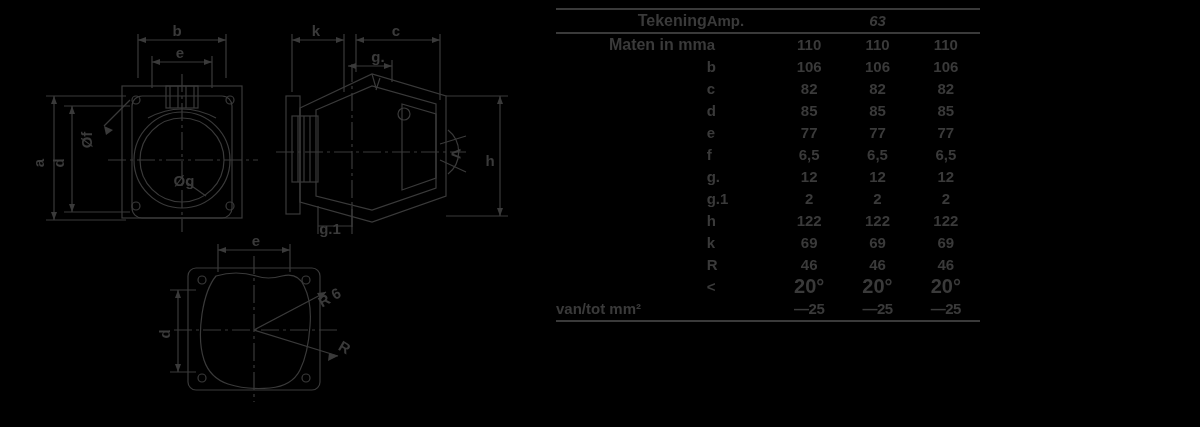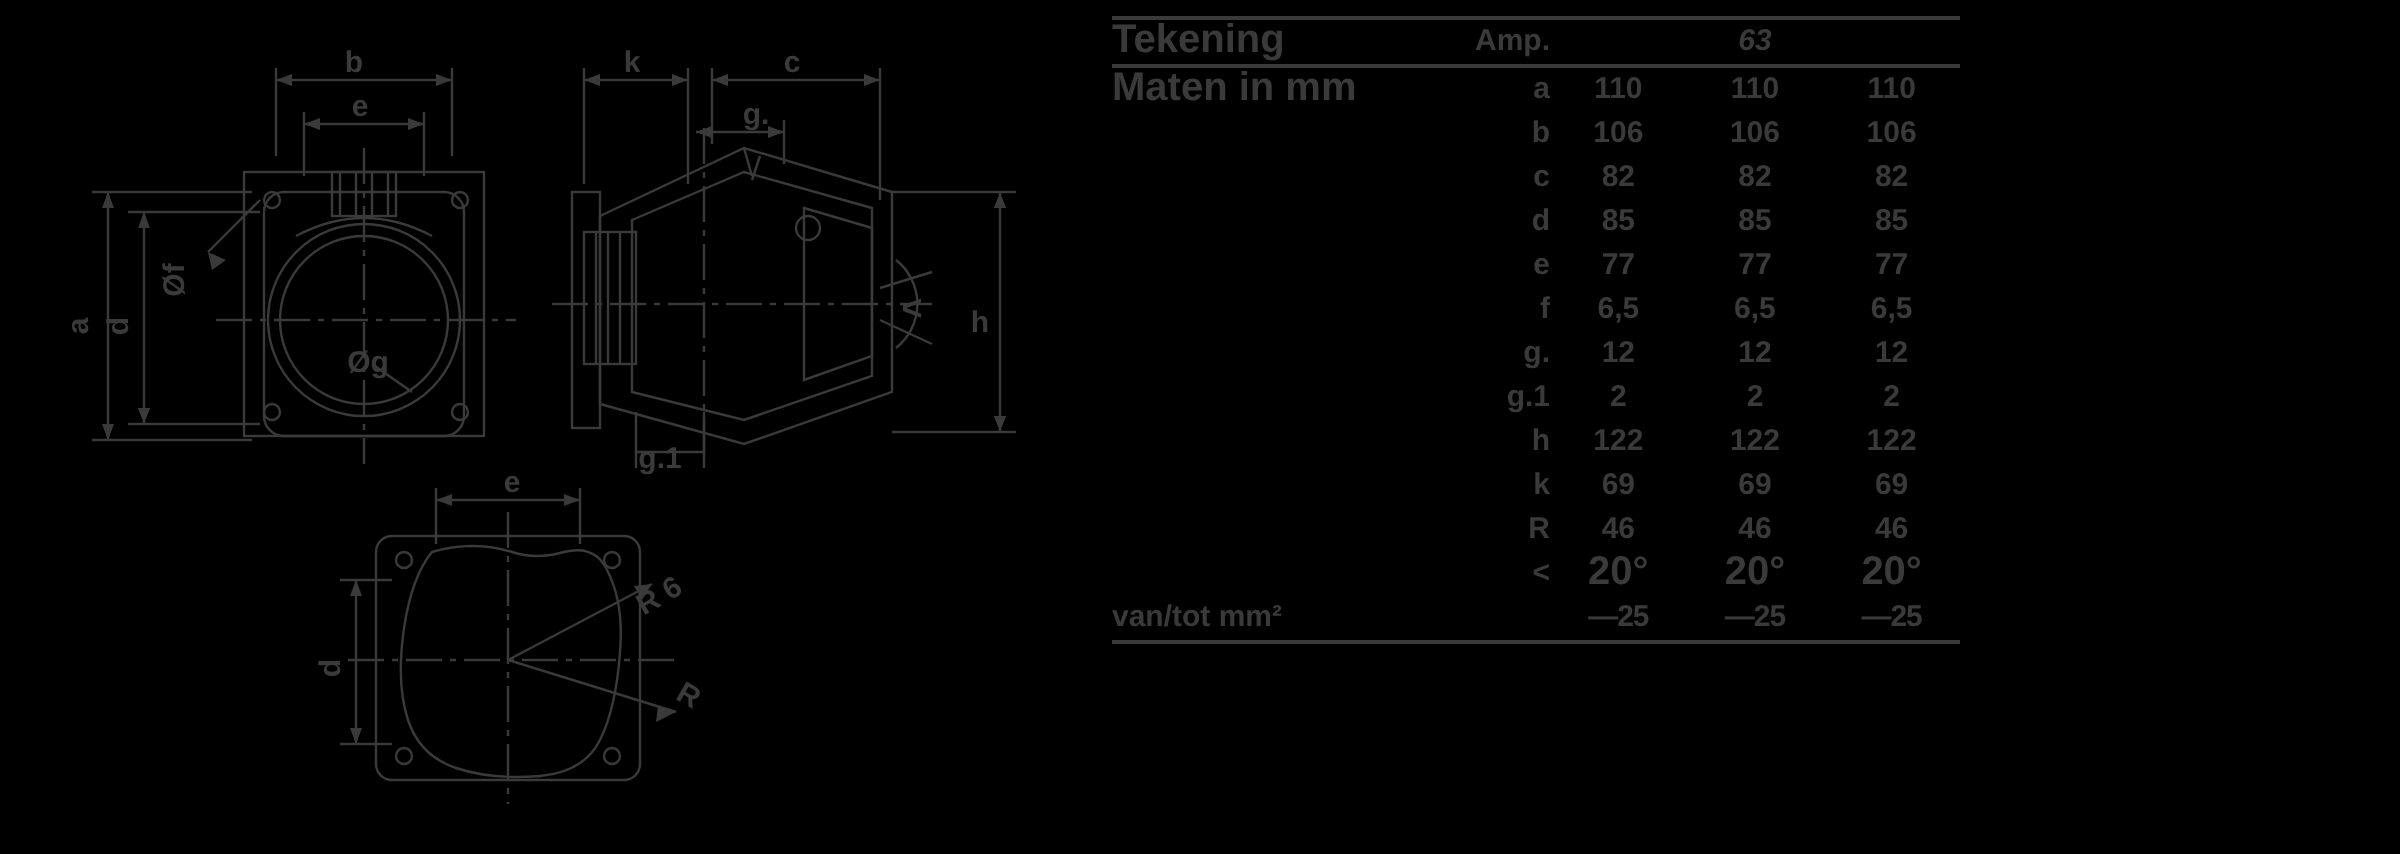--- a/index.html
+++ b/index.html
@@ -40,31 +40,31 @@
   }
   .spec-table td, .spec-table th {
     padding: 0;
     margin: 0;
     border: 0;
     line-height: 17.8px;
     vertical-align: middle;
     white-space: nowrap;
   }
   .col-label { width: 150px; text-align: left; padding-left: 6px; }
-  .col-key   { width: 68px;  text-align: right; }
+  .col-key   { width: 68px;  text-align: left; }
   .col-v     { width: 68px;  text-align: center; }
 
   
   .rule-h-top    { border-top: 2px solid #3a3a3a; }
   .rule-h-bottom { border-bottom: 2px solid #3a3a3a; }
   .vline-right   { border-right: 2px solid #3a3a3a; }
 
   .hdr-row td { height: 22px; }
   .data-row td { height: 22px; }
-  .tbl-title { font-size: 20px; }
+  .tbl-title { font-size: 16px; text-align: right; }
   .deg { font-size: 20px; }
   .dash { letter-spacing: -0.5px; }
 </style>
 </head>
 <body>
 
 <div id="page">
 
   <div class="drawing">
     <svg width="540" height="427" viewBox="0 0 540 427" xmlns="http://www.w3.org/2000/svg">

